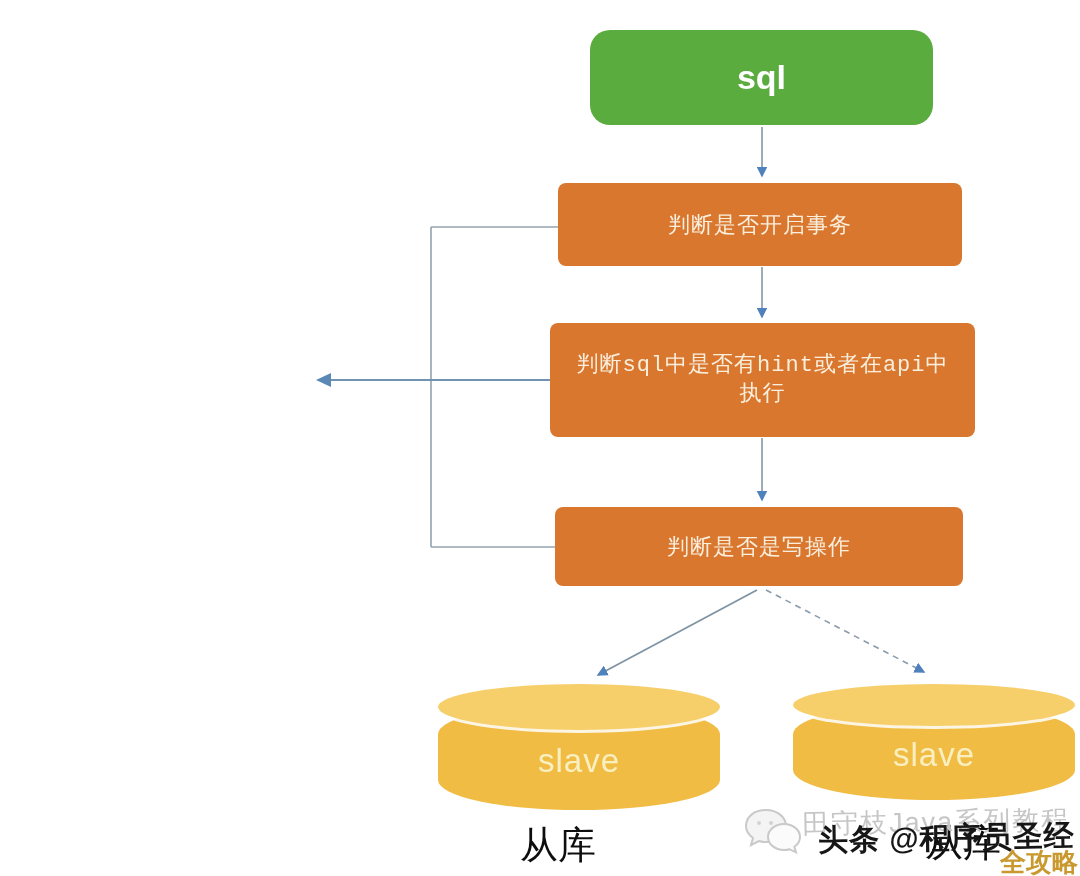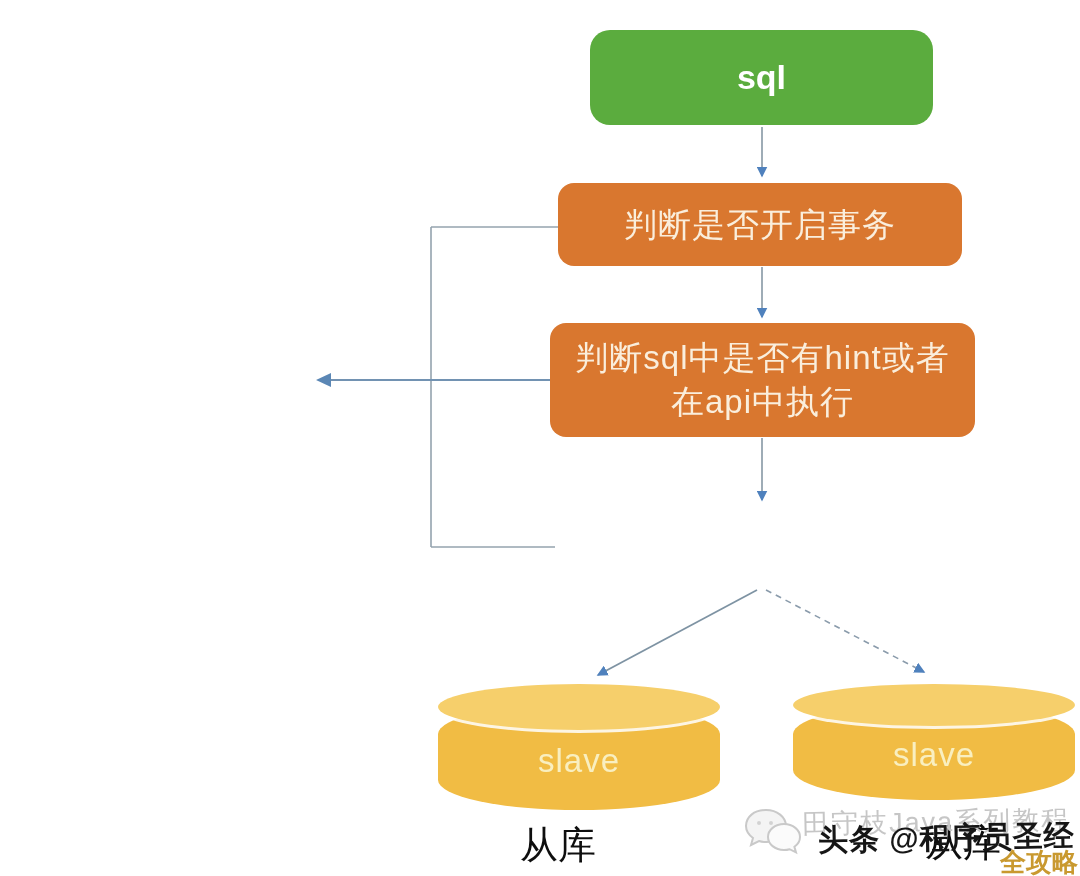--- a/index.html
+++ b/index.html
@@ -6,25 +6,25 @@
   .canvas{
     position:relative;width:1080px;height:876px;background:#ffffff;overflow:hidden;
     font-family:"Liberation Sans","DejaVu Sans",sans-serif;
   }
   .overlay{position:absolute;left:0;top:0;width:1080px;height:876px;z-index:1;}
 
   
   .node{position:absolute;display:flex;align-items:center;justify-content:center;
         text-align:center;z-index:2;box-sizing:border-box;}
   .node-green{background:#5BAC3E;border-radius:20px;color:#ffffff;font-size:34px;}
-  .node-orange{background:#D9772F;border-radius:16px;color:#FAEEDC;font-size:33px;
+  .node-orange{background:#D9772F;border-radius:8px;color:#FAEEDC;font-size:22px;
                letter-spacing:1px;line-height:1.32;}
   .n-sql  {left:590px;top:30px;width:343px;height:95px;font-weight:bold;}
   .n-box1 {left:558px;top:183px;width:404px;height:83px;}
-  .n-box2 {left:550px;top:323px;width:425px;height:114px;padding:0 25px;}
+  .n-box2 {left:550px;top:323px;width:425px;height:114px;padding:0 25px;font-family:Liberation Mono, monospace;}
   .n-box3 {left:555px;top:507px;width:408px;height:79px;}
 
   
   .cyl{position:absolute;z-index:2;}
   .cyl .side{position:absolute;left:0;right:0;top:20px;bottom:0;background:#F1BC44;
              border-radius:50% / 30px;}
   .cyl .top{position:absolute;left:0;right:0;top:0;height:46px;background:#F6CF6B;
             border-radius:50%;box-shadow:0 3px 0 rgba(255,255,255,0.85);}
   .cyl .cyl-label{position:absolute;left:0;right:0;text-align:center;
                   color:#F9EFC0;font-size:33px;letter-spacing:1px;}
@@ -81,20 +81,23 @@
   </div>
 
   <div class="node node-orange n-box1">
     <span>判断是否开启事务</span>
   </div>
 
   <div class="node node-orange n-box2">
     <span>判断sql中是否有hint或者在api中执行</span>
   </div>
 
+  <div class="node node-orange n-box3">
+    <span>判断是否是写操作</span>
+  </div>
 
 
   <div class="cyl c-slave1">
     <div class="side"></div>
     <div class="top"></div>
     <div class="cyl-label">slave</div>
   </div>
   <div class="caption cap-slave1">从库</div>
 
   <div class="cyl c-slave2">

